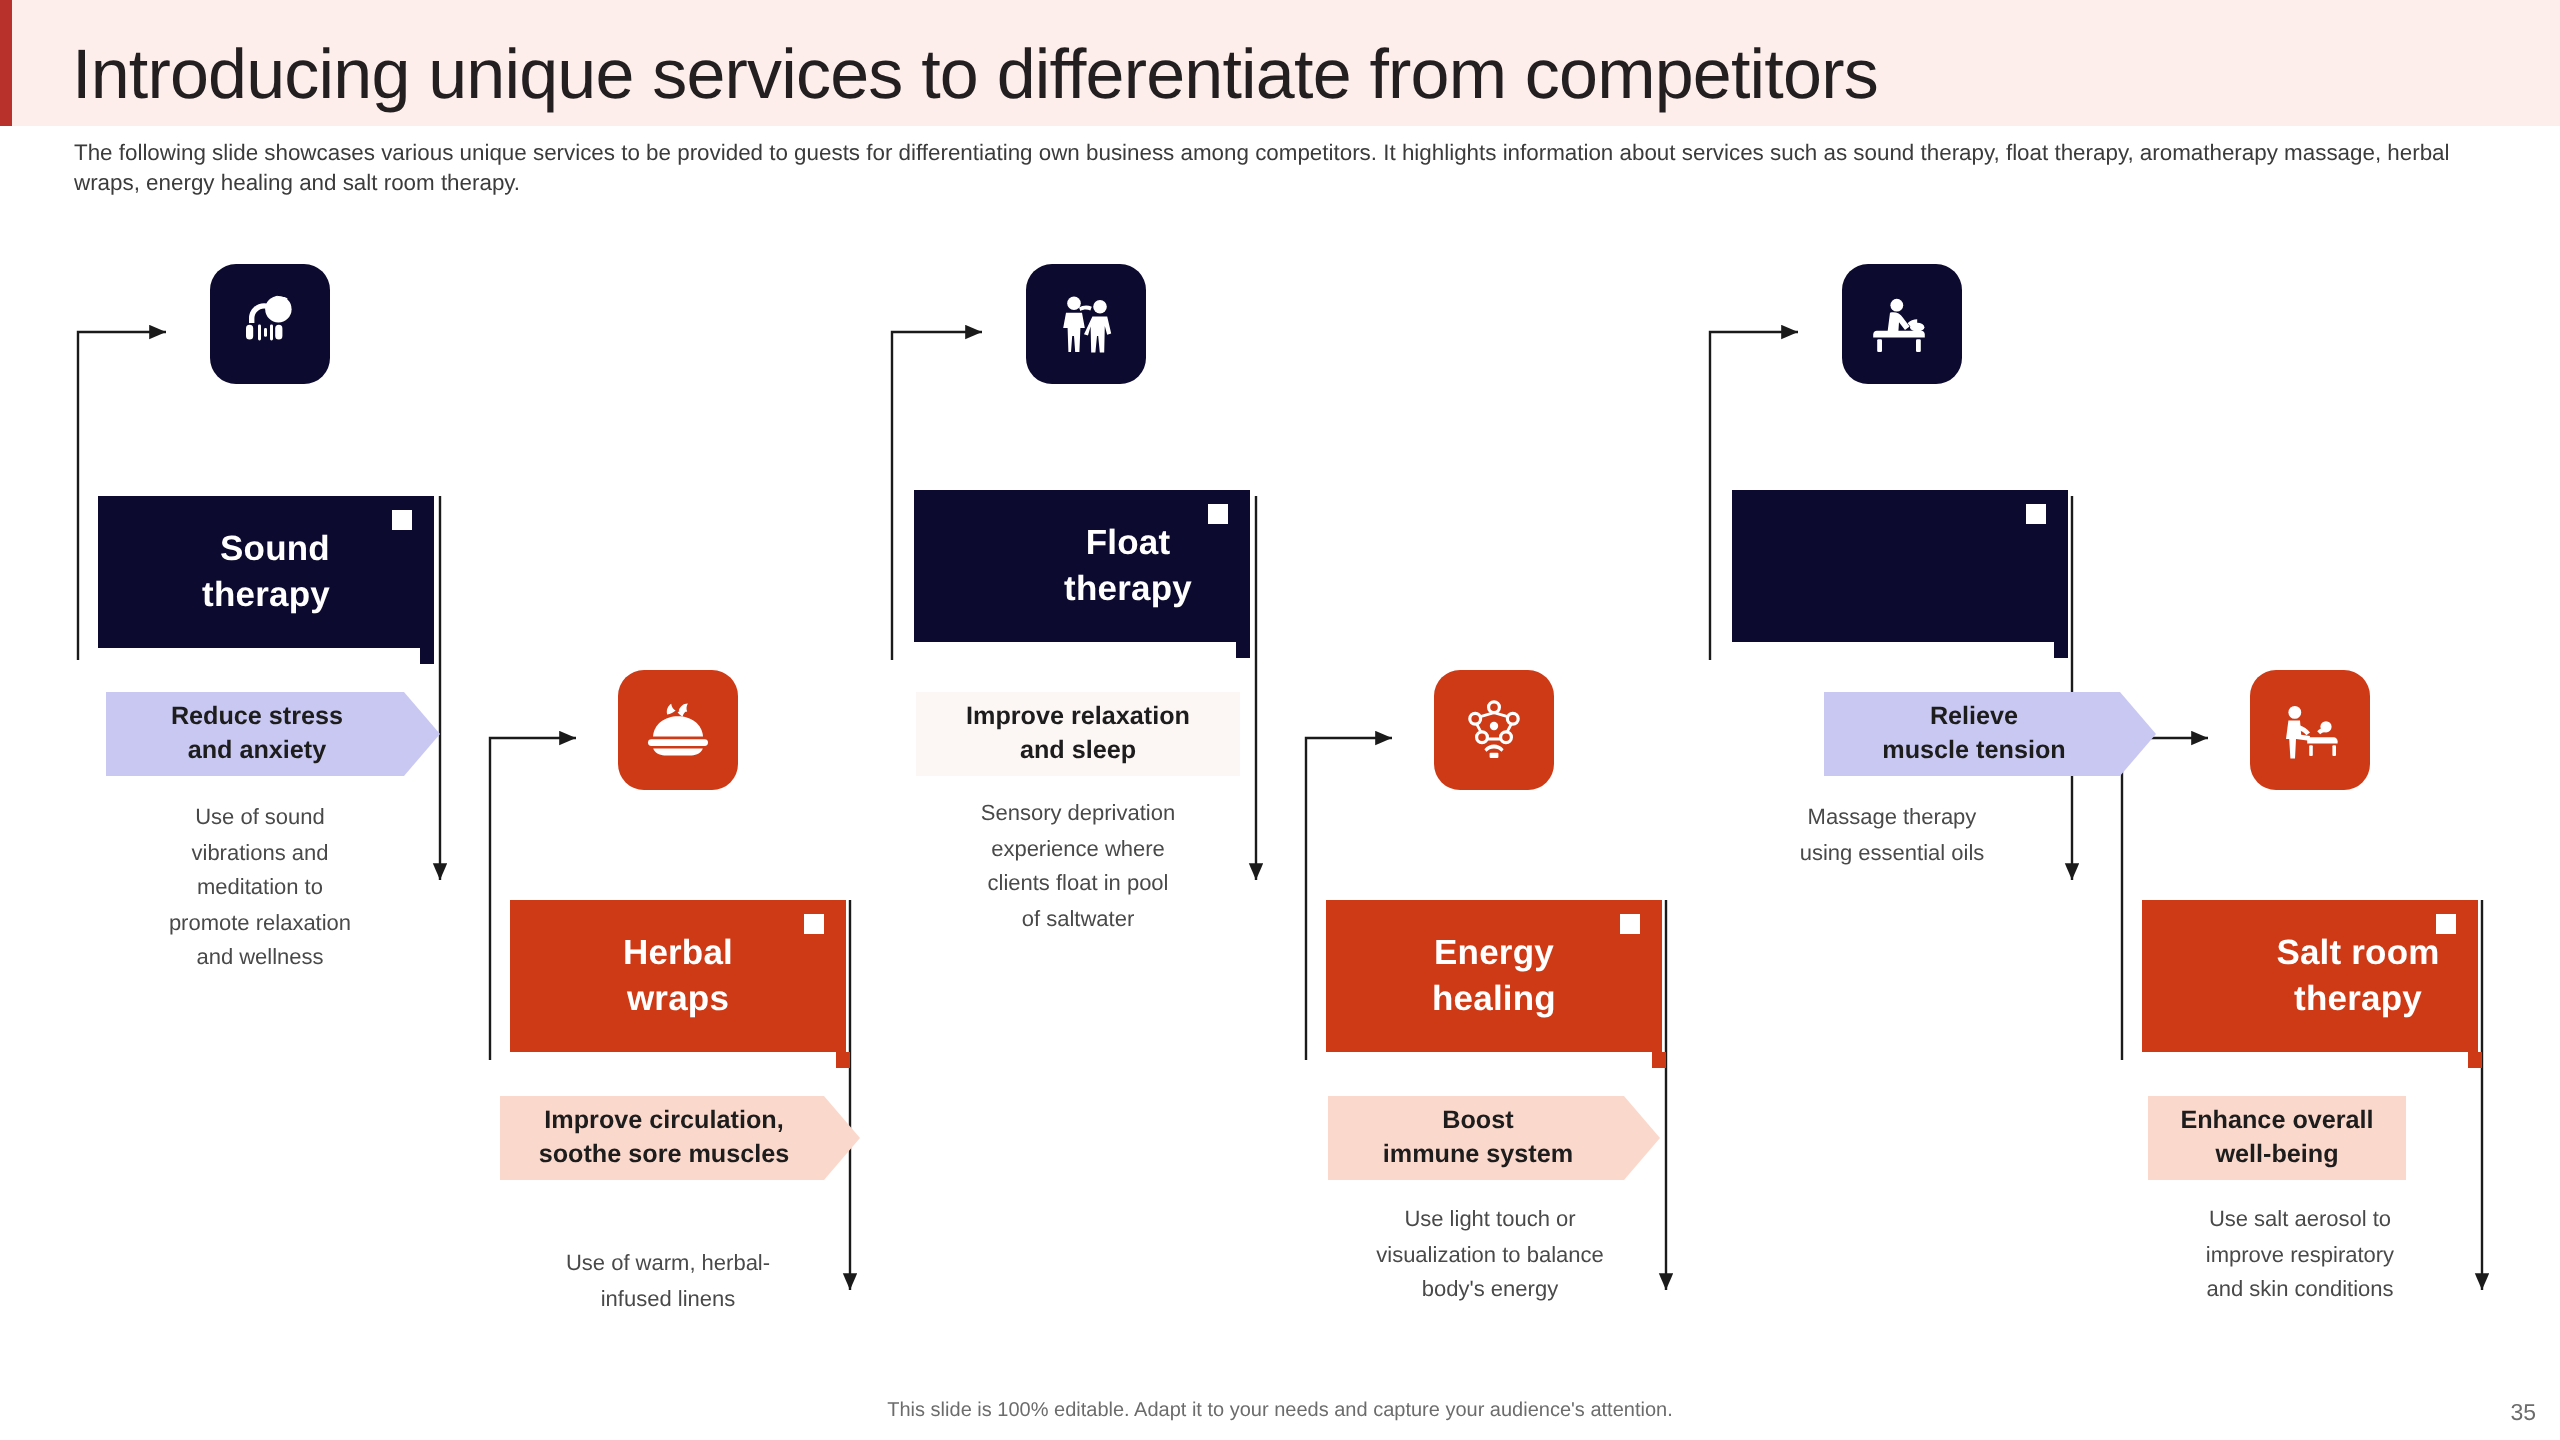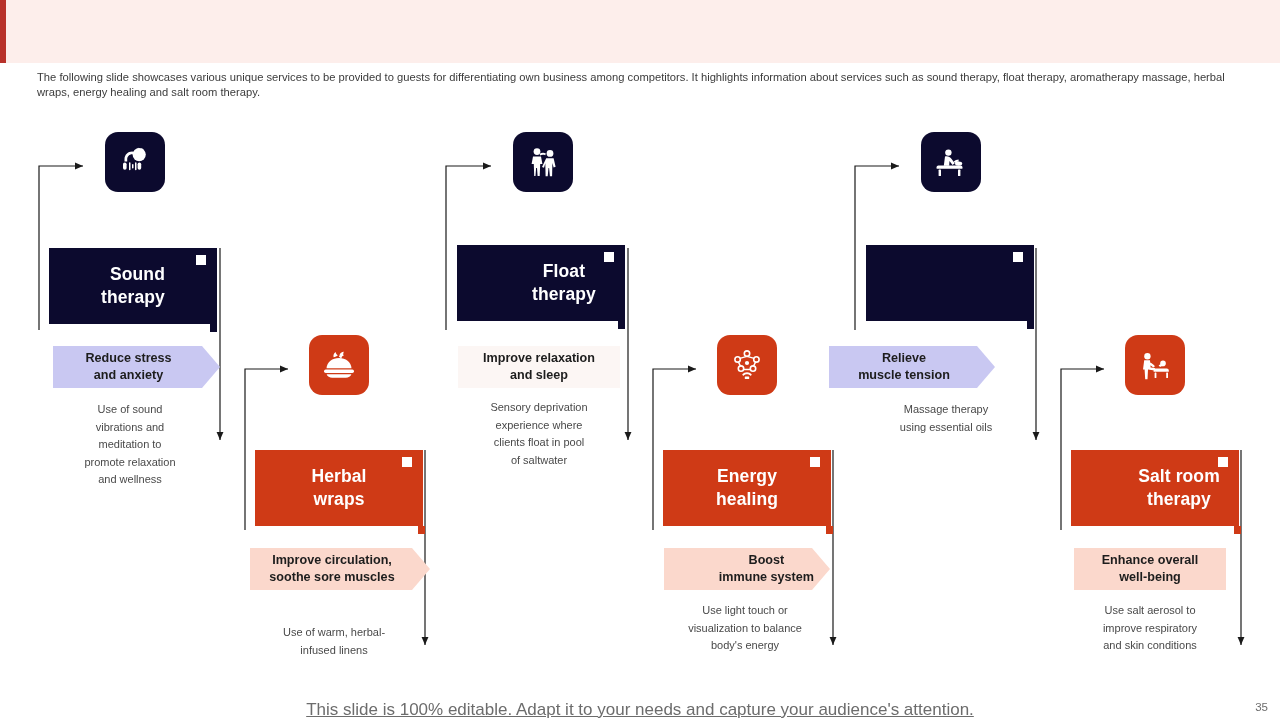--- a/index.html
+++ b/index.html
@@ -27,21 +27,21 @@
   }
   .subtitle {
     position: absolute; left: 37px; top: 70px; width: 1195px;
     font-size: 11.2px; line-height: 14.6px; color: #3b3b3b;
     font-weight: 400;
   }
 
   
   .footer-note {
     position: absolute; left: 0; top: 700px; width: 1280px;
-    text-align: center; font-size: 17px; color: #6c6c6c; text-decoration: underline;
+    text-align: center; font-size: 10px; color: #6c6c6c;
   }
   .page-number {
     position: absolute; right: 12px; top: 701px;
     font-size: 11.5px; color: #6c6c6c;
   }
 
   
   .connectors { position: absolute; left: 0; top: 0; width: 1280px; height: 720px; pointer-events: none; }
 
   
@@ -102,20 +102,21 @@
     white-space: pre-line;
   }
 </style>
 </head>
 <body>
 
 <div class="slide">
 
   <div class="header-band"></div>
   <div class="header-accent"></div>
+  <div class="page-title">Introducing unique services to differentiate from competitors</div>
   <div class="subtitle">The following slide showcases various unique services to be provided to guests for differentiating own business among competitors. It highlights information about services such as sound therapy, float therapy, aromatherapy massage, herbal wraps, energy healing and salt room therapy.</div>
 
   <svg class="connectors" viewBox="0 0 1280 720">
     <defs>
       <marker id="ah" markerWidth="8" markerHeight="8" refX="7" refY="3" orient="auto">
         <path d="M0,0 L7,3 L0,6 z" fill="#1a1a1a"></path>
       </marker>
     </defs>
     <g stroke="#1a1a1a" stroke-width="1.2" fill="none">
 
@@ -259,21 +260,21 @@
       </svg>
     </div>
 
     <div class="card red" style="left:663px; top:450px;">
       <span class="card-label">Energy
 healing</span>
       <span class="card-dot"></span>
     </div>
     <div class="card-tab red" style="left:826px; top:526px;"></div>
 
-    <div class="ribbon peach point" style="left:664px; top:548px; width:166px;justify-content:flex-end;">
+    <div class="ribbon peach point" style="left:664px; top:548px; width:166px;">
       <span class="ribbon-label">Boost
 immune system</span>
     </div>
 
     <div class="desc" style="left:652px; top:602px; width:186px;">Use light touch or
 visualization to balance
 body's energy</div>
   </div>
 
   <div class="group">
@@ -287,21 +288,21 @@
         <ellipse cx="24.6" cy="17.6" rx="3.6" ry="2.2"></ellipse>
         <path d="M19.8 15.6c1.2-1.3 3-2 4.8-2v2.2c-1.3 0-2.5.5-3.4 1.4z"></path>
       </svg>
     </div>
 
     <div class="card navy" style="left:866px; top:245px;">
       <span class="card-dot"></span>
     </div>
     <div class="card-tab navy" style="left:1027px; top:321px;"></div>
 
-    <div class="ribbon lav point" style="left:829px; top:346px; width:166px;">
+    <div class="ribbon lav point" style="left:912px; top:346px; width:166px;">
       <span class="ribbon-label">Relieve
 muscle tension</span>
     </div>
 
     <div class="desc" style="left:860px; top:401px; width:172px;">Massage therapy
 using essential oils</div>
   </div>
 
   <div class="group">
     <div class="icon-tile red" style="left:1125px; top:335px;">
@@ -317,21 +318,21 @@
       </svg>
     </div>
 
     <div class="card red" style="left:1071px; top:450px;padding-left:48px;">
       <span class="card-label">Salt room
 therapy</span>
       <span class="card-dot"></span>
     </div>
     <div class="card-tab red" style="left:1234px; top:526px;"></div>
 
-    <div class="ribbon peach" style="left:1074px; top:548px; width:152px;">
+    <div class="ribbon peach" style="left:1074px; top:548px; width:129px;">
       <span class="ribbon-label">Enhance overall
 well-being</span>
     </div>
 
     <div class="desc" style="left:1062px; top:602px; width:176px;">Use salt aerosol to
 improve respiratory
 and skin conditions</div>
   </div>
 
   <div class="footer-note">This slide is 100% editable. Adapt it to your needs and capture your audience's attention.</div>

